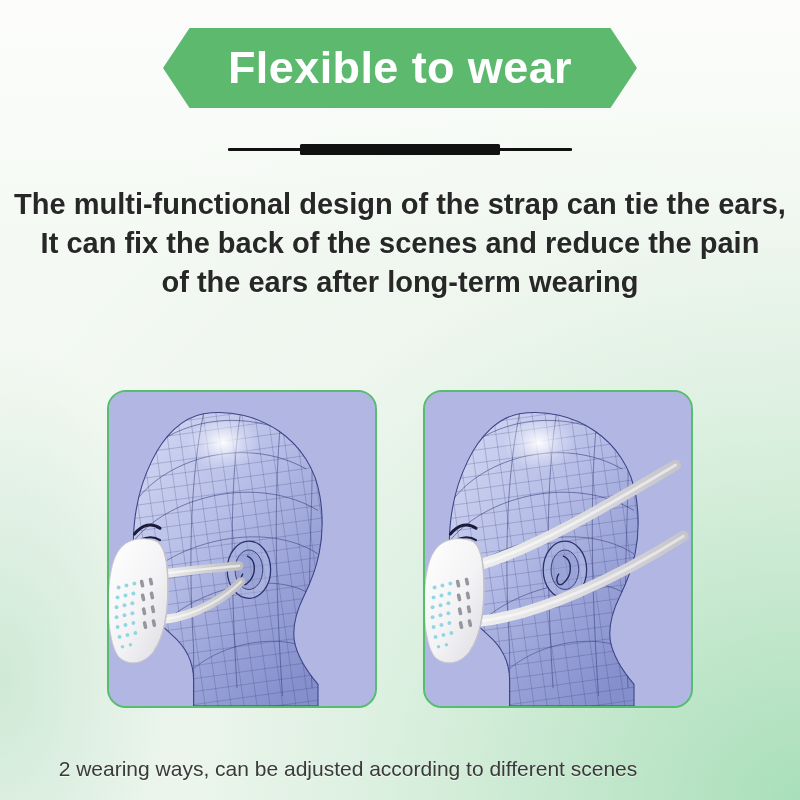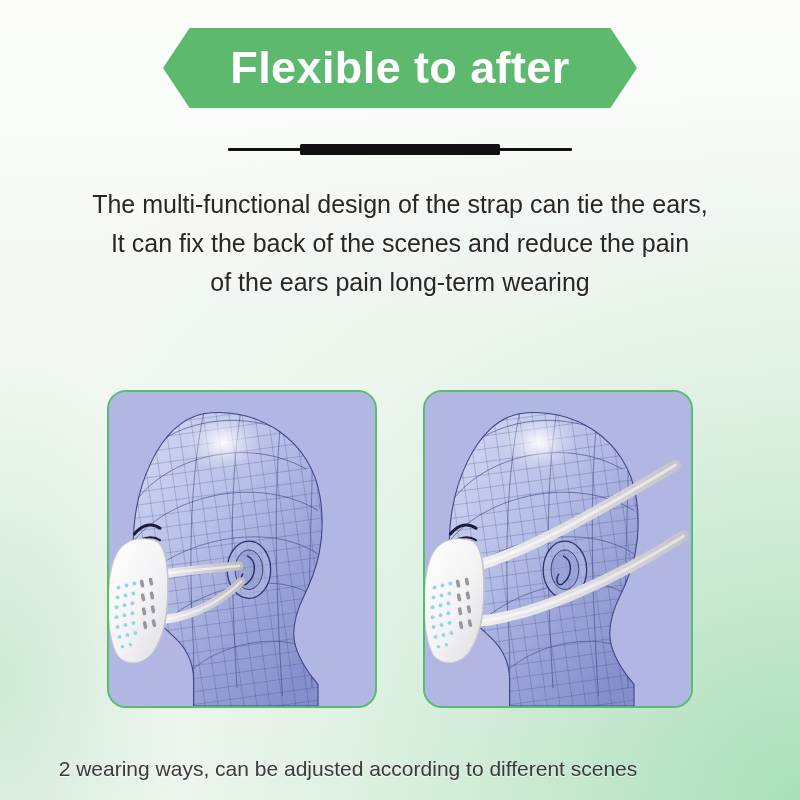--- a/index.html
+++ b/index.html
@@ -93,22 +93,22 @@
   
   #description {
     position: absolute;
     left: 0;
     top: 185px;
     width: 800px;
     text-align: center;
   }
   .desc-line {
     color: #272727;
-    font-size: 25px;
-    font-weight: normal;
+    font-size: 29px;
+    font-weight: bold;
     line-height: 39px;
     white-space: nowrap;
     text-shadow: 0 1px 0 rgba(255,255,255,0.75);
   }
 
   
   #panels {
     position: absolute;
     left: 107px;
     top: 390px;
@@ -151,32 +151,32 @@
 </style>
 </head>
 <body>
 
 <div id="page">
 
   <div id="bg-tint-left"></div>
   <div id="bg-tint-top"></div>
 
   <div id="banner" style="background: rgb(92, 185, 110);">
-    <span id="banner-title" style="color: rgb(255, 255, 255);">Flexible to after</span>
+    <span id="banner-title" style="color: rgb(255, 255, 255);">Flexible to wear</span>
   </div>
 
   <div id="divider">
     <div id="divider-line" style="background: rgb(17, 17, 17);"></div>
     <div id="divider-bar" style="background: rgb(17, 17, 17);"></div>
   </div>
 
   <div id="description">
     <div class="desc-line" style="color: rgb(39, 39, 39);">The multi-functional design of the strap can tie the ears,</div>
     <div class="desc-line" style="color: rgb(39, 39, 39);">It can fix the back of the scenes and reduce the pain</div>
-    <div class="desc-line" style="color: rgb(39, 39, 39);">of the ears pain long-term wearing</div>
+    <div class="desc-line" style="color: rgb(39, 39, 39);">of the ears after long-term wearing</div>
   </div>
 
   <div id="panels">
 
     <div class="panel" style="border-color: rgb(86, 189, 110);">
       <svg class="panel-canvas" viewBox="0 0 270 318" preserveAspectRatio="xMidYMid slice">
         <defs>
           <linearGradient id="skinA" x1="0.15" y1="0.05" x2="0.85" y2="0.95">
             <stop offset="0%" stop-color="#cdd3f0"></stop>
             <stop offset="35%" stop-color="#b9c0e8"></stop>

